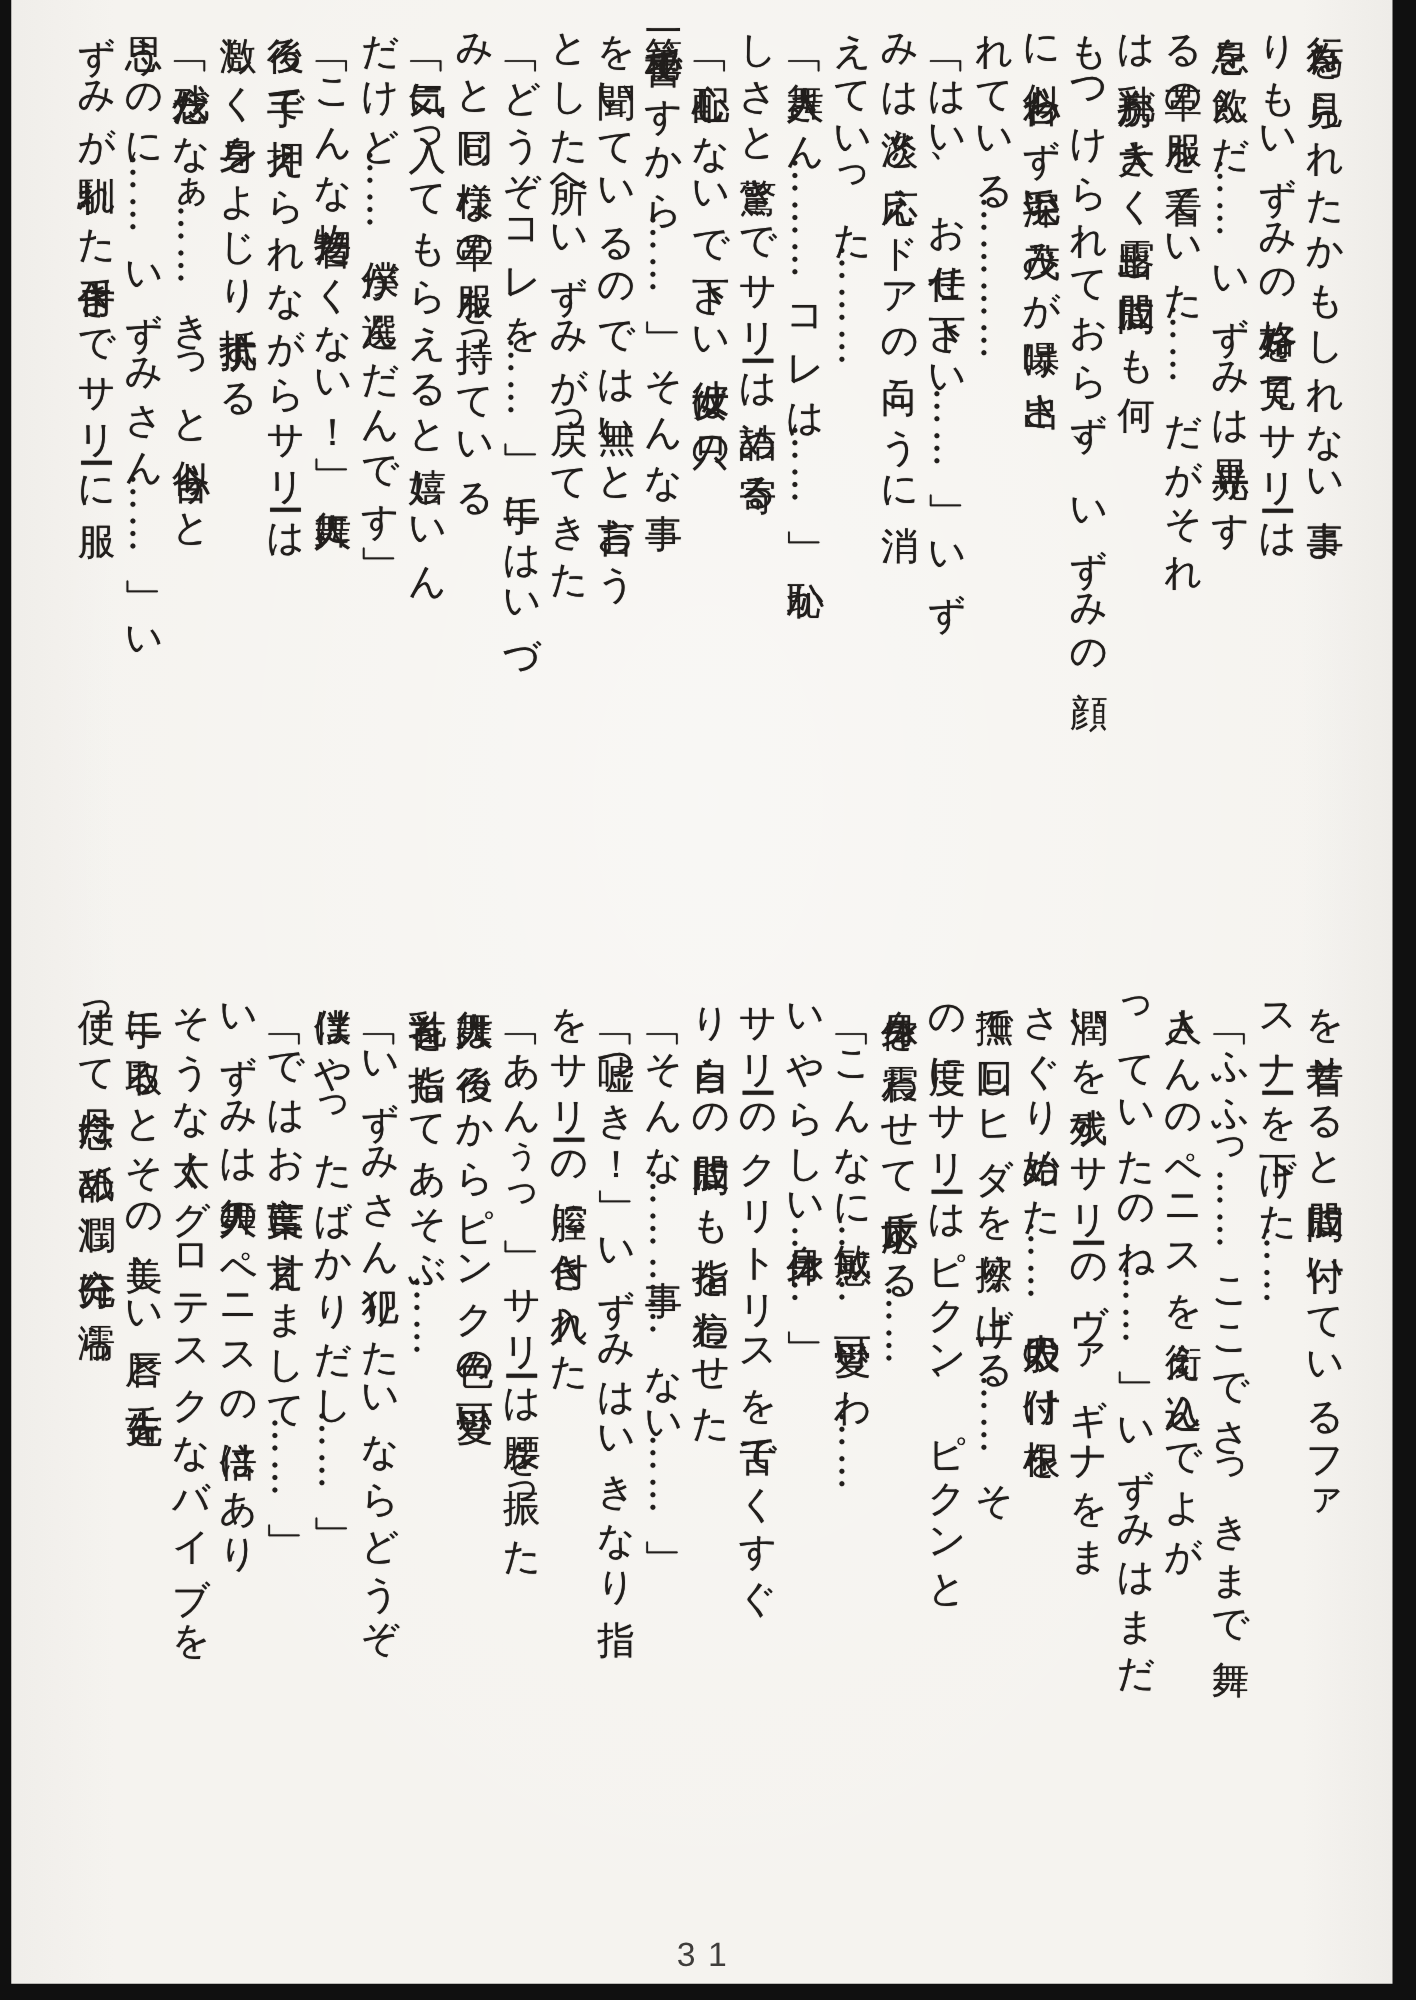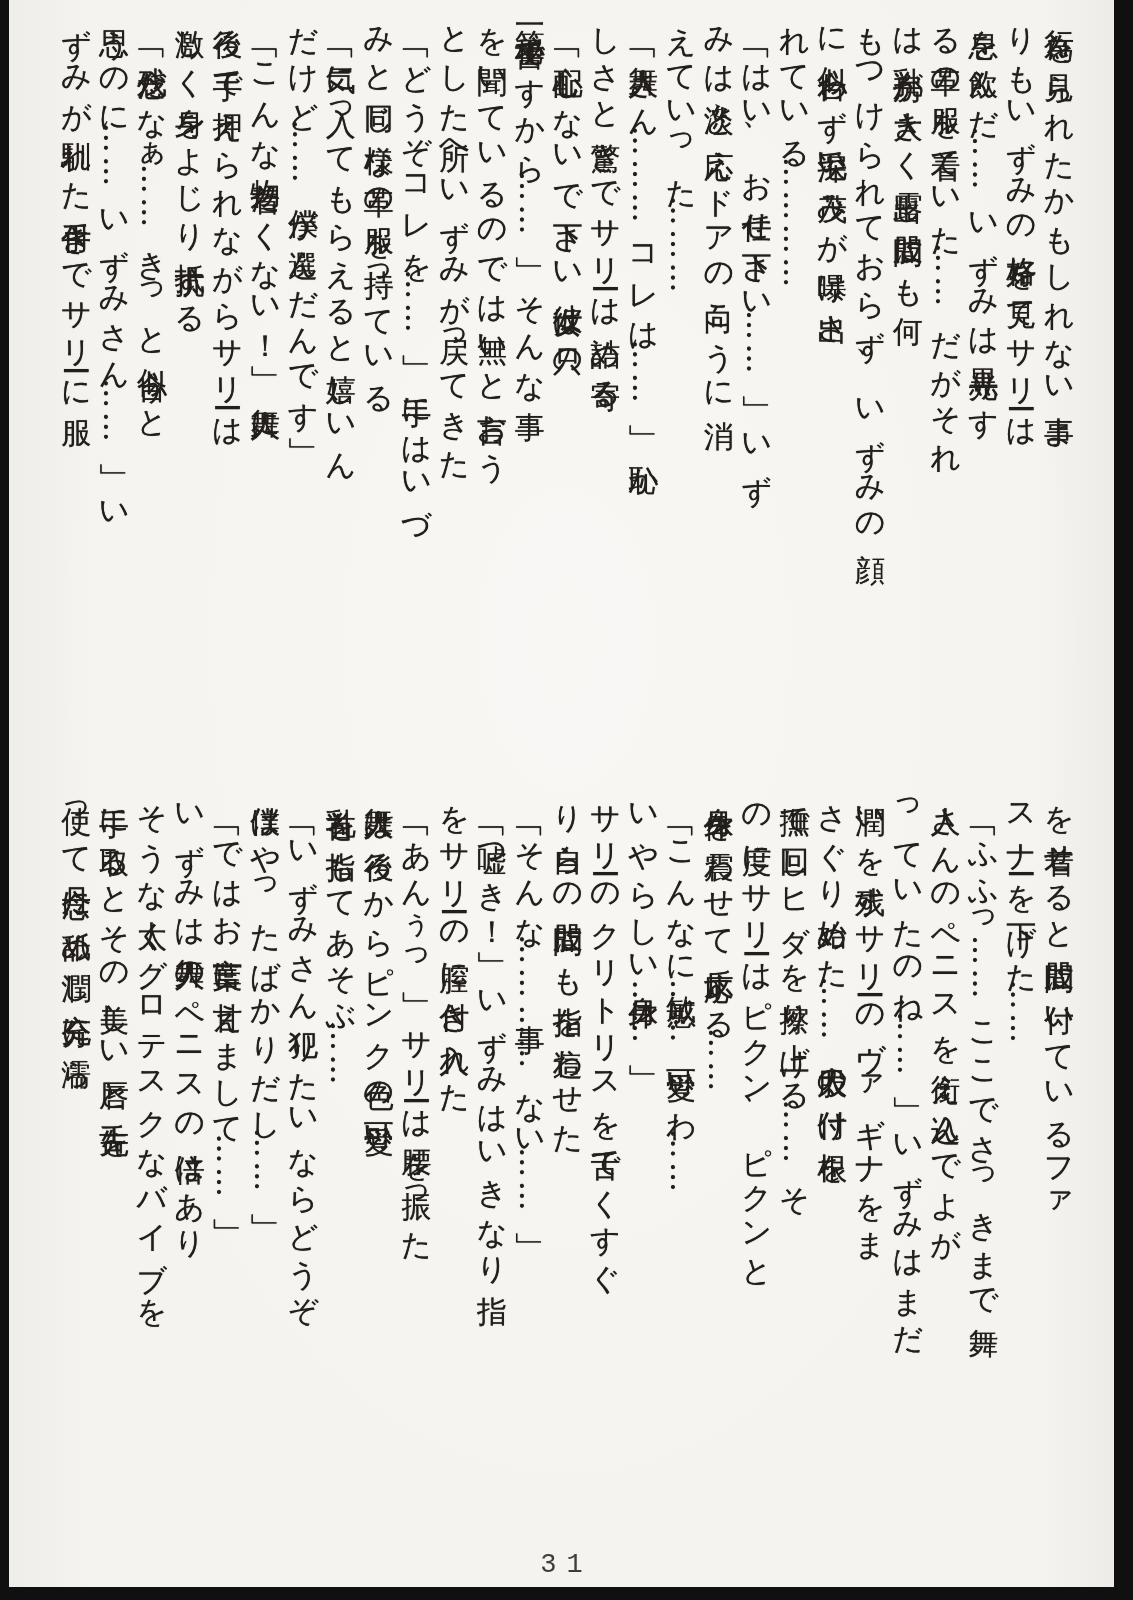--- a/index.html
+++ b/index.html
@@ -35,21 +35,21 @@
     white-space:nowrap;
   }
   .block-top{top:6px;right:55px;height:742px;}
   .block-bottom{top:784px;right:55px;height:766px;}
   .tcol{}
 
   .page-number{
     position:absolute;
     bottom:20px;left:50%;
     transform:translateX(-50%);
-    font-family:Liberation Mono, monospace;
+    font-family:Liberation Sans, sans-serif;
     font-size:27px;
     letter-spacing:10px;
     color:#3f3d3b;
   }
 </style>
 </head>
 <body>
 
 <div class="page">
   <div class="edge edge-left"></div>

